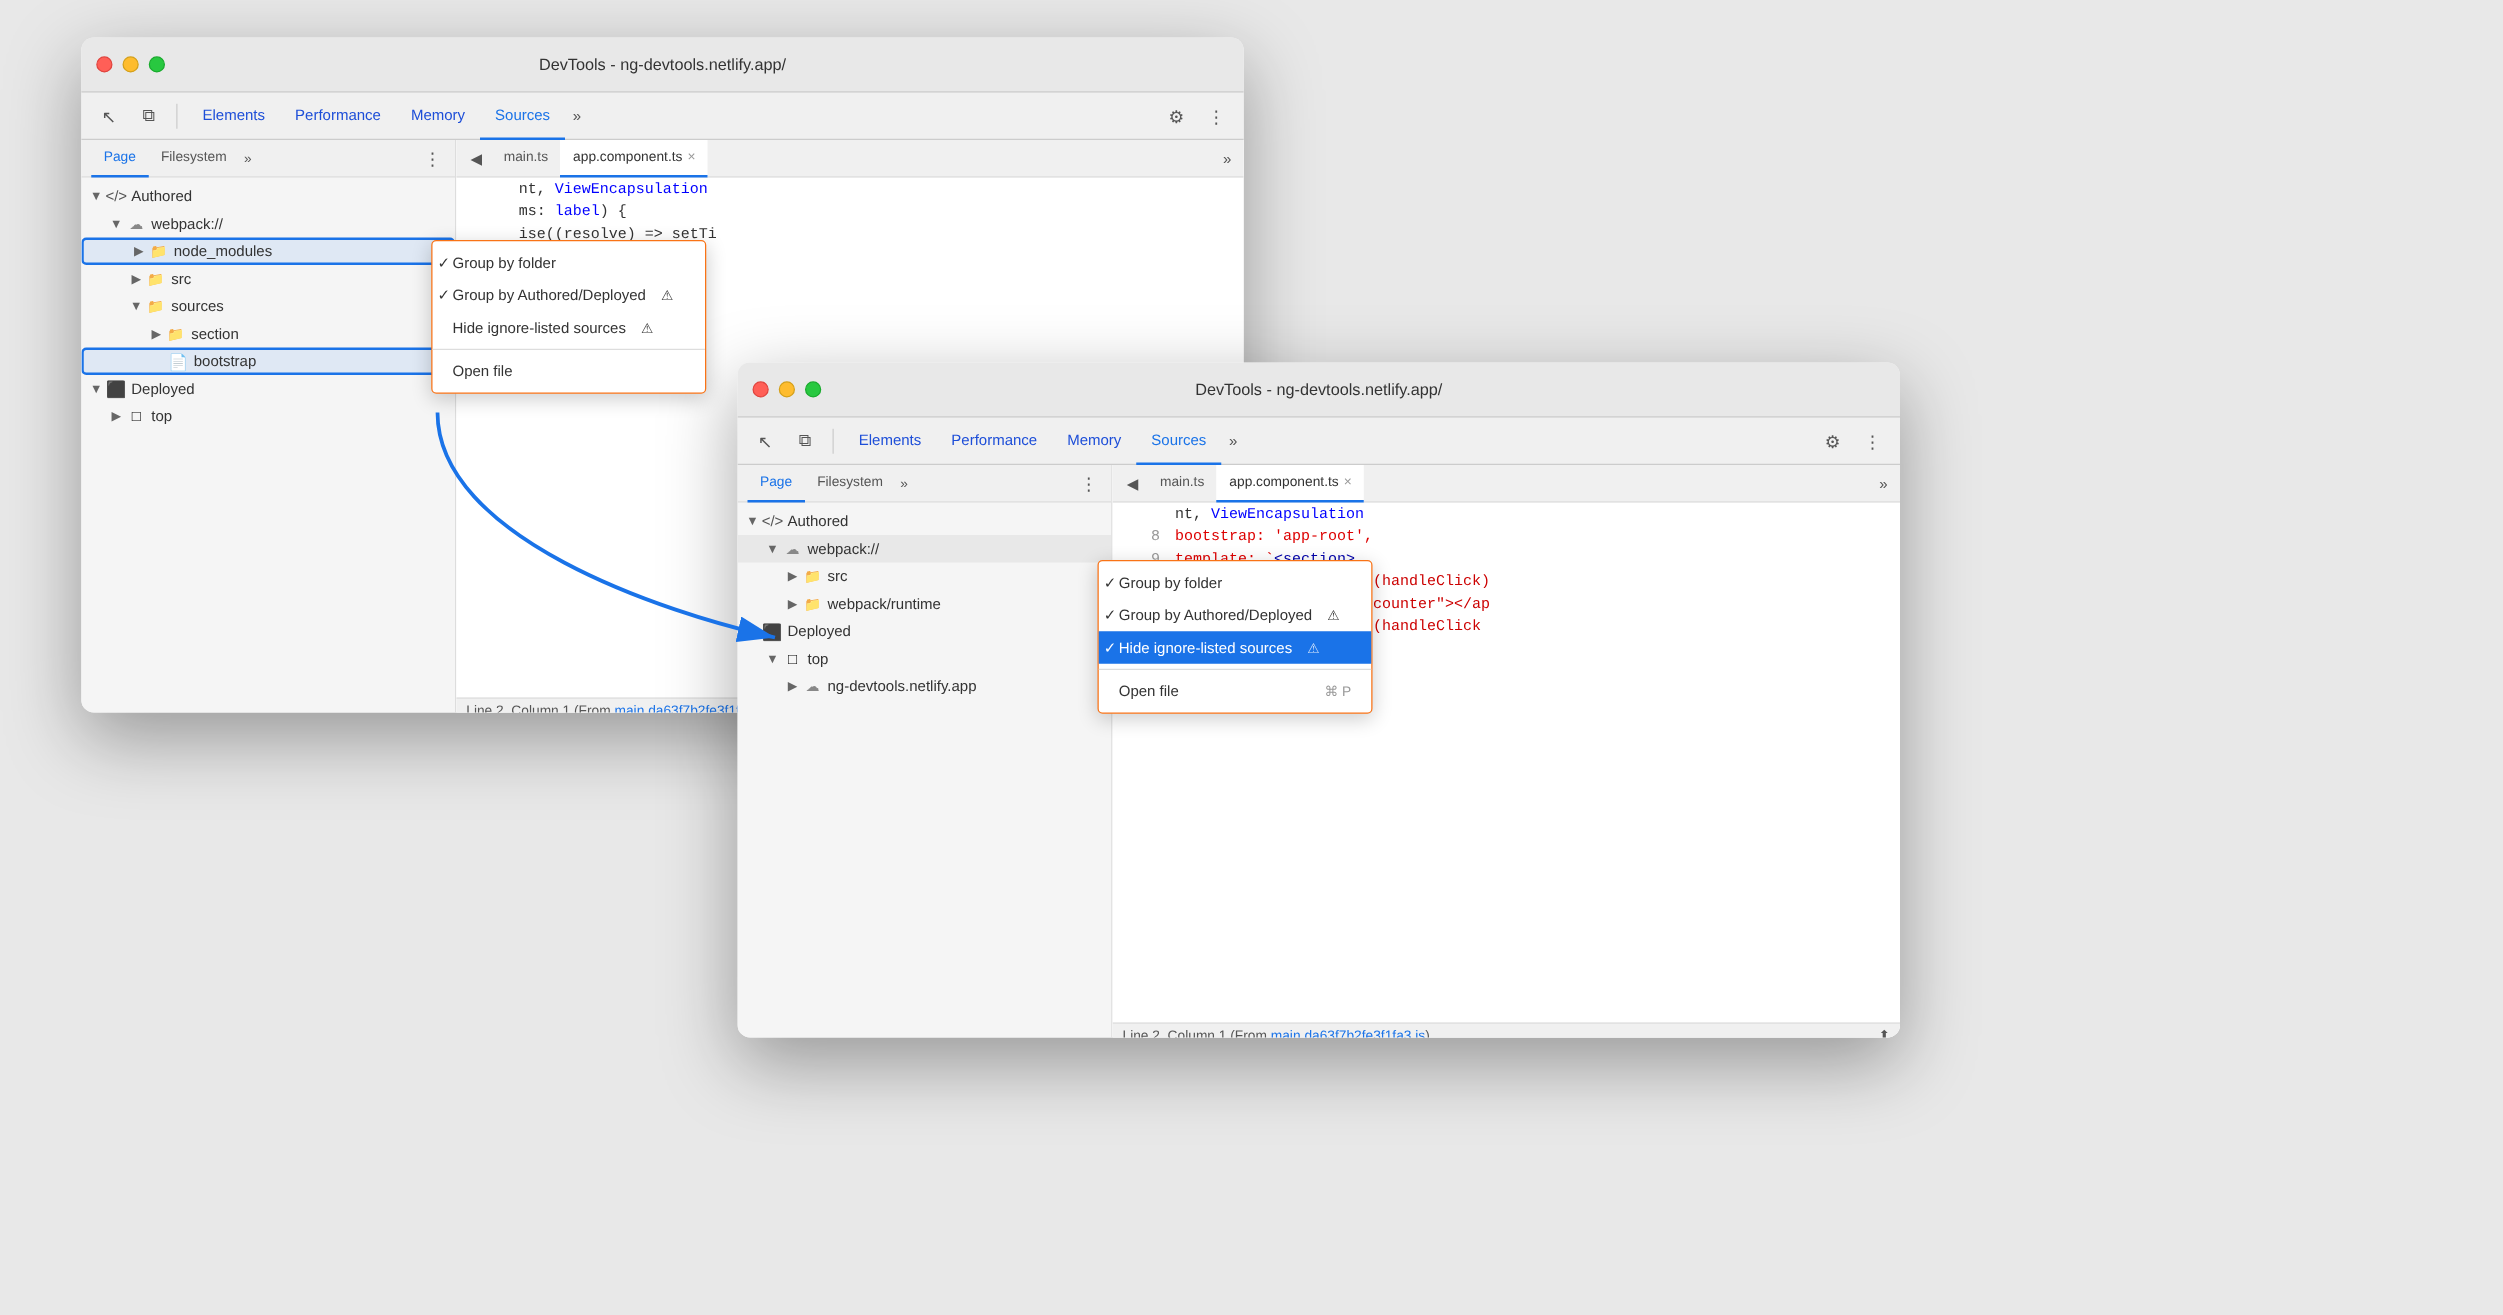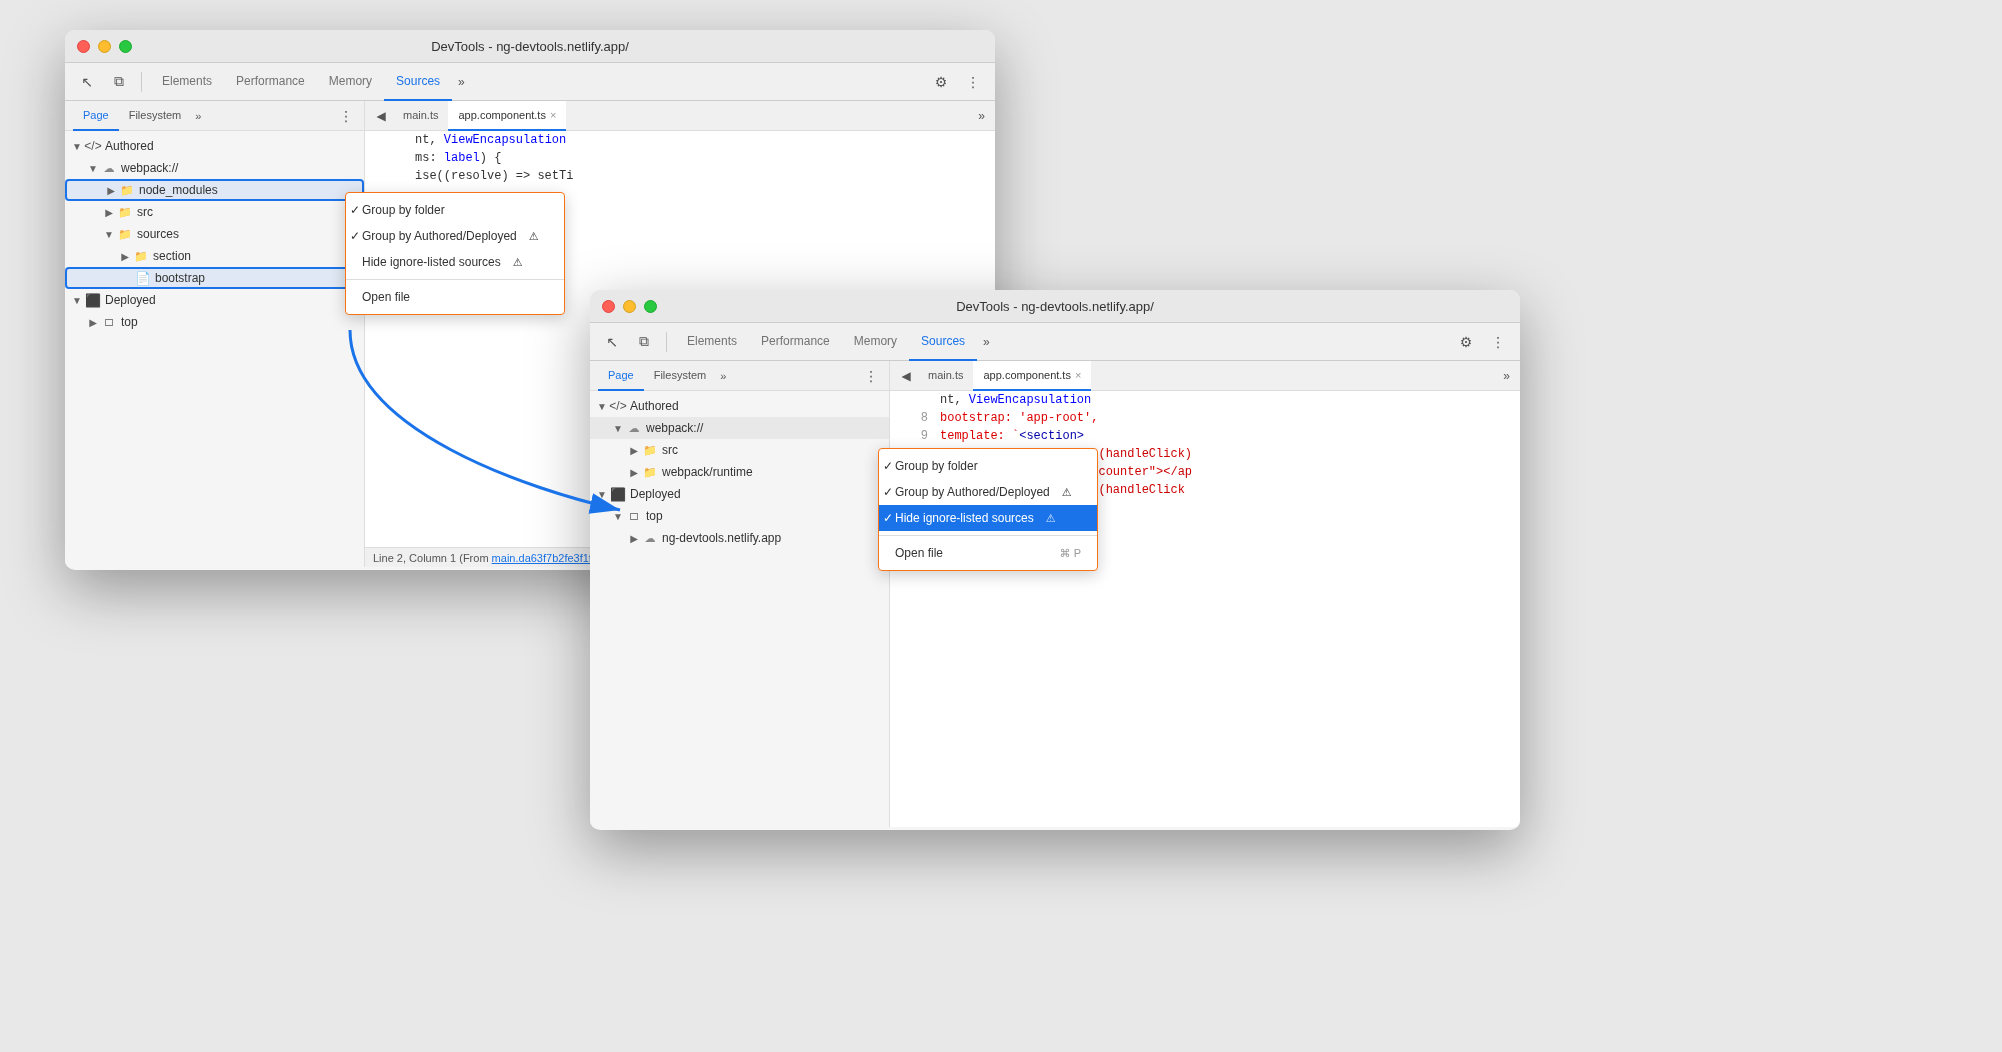--- a/index.html
+++ b/index.html
@@ -16,21 +16,21 @@
     .devtools-window {
       position: absolute;
       background: #f5f5f5;
       border-radius: 10px;
       box-shadow: 0 20px 60px rgba(0,0,0,0.35);
       overflow: hidden;
     }
 
     .window-titlebar {
       background: #e8e8e8;
-      height: 33px;
+      height: 44px;
       display: flex;
       align-items: center;
       padding: 0 12px;
       border-bottom: 1px solid #ccc;
       position: relative;
     }
 
     .traffic-lights {
       display: flex;
       gap: 8px;
@@ -86,21 +86,21 @@
       gap: 0;
       height: 38px;
     }
 
     .toolbar-tab {
       padding: 0 12px;
       height: 38px;
       display: flex;
       align-items: center;
       font-size: 12px;
-      color: #737373;
+      color: #1d4ed8;
       cursor: pointer;
       border-bottom: 2px solid transparent;
       white-space: nowrap;
     }
 
     .toolbar-tab.active {
       color: #1a73e8;
       border-bottom: 2px solid #1a73e8;
     }
 
@@ -719,20 +719,24 @@
         </div>
         <div class="code-line">
           <span class="line-number" style="color:#999;">11</span>
           <span class="line-code" style="color:#c00;">&lt;app-label [counter]="counter"&gt;&lt;/ap</span>
         </div>
         <div class="code-line">
           <span class="line-number" style="color:#999;">12</span>
           <span class="line-code" style="color:#c00;">&lt;app-button label="+" (handleClick</span>
         </div>
       </div>
+      <div class="status-bar">
+        <span>Line 2, Column 1 (From <a>main.da63f7b2fe3f1fa3.js</a>)</span>
+        <span style="margin-left:auto; cursor:pointer;">⬆</span>
+      </div>
     </div>
   </div>
 </div>
 
 <div class="context-menu" id="menu2" style="left: 878px; top: 448px;">
   <div class="context-menu-item checked">
     <span>Group by folder</span>
   </div>
   <div class="context-menu-item checked">
     <span>Group by Authored/Deployed</span>

